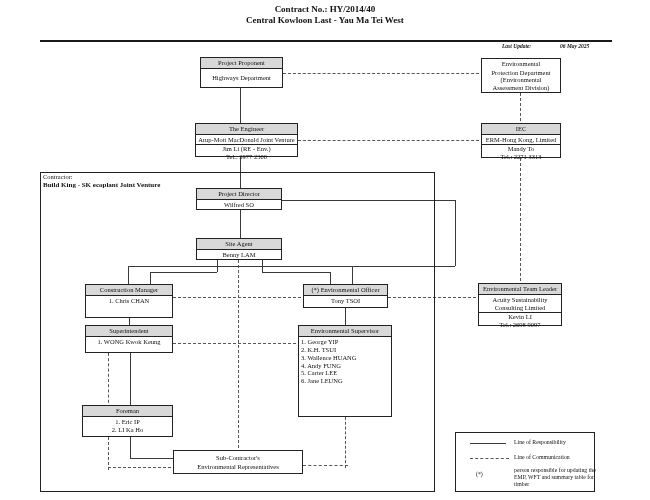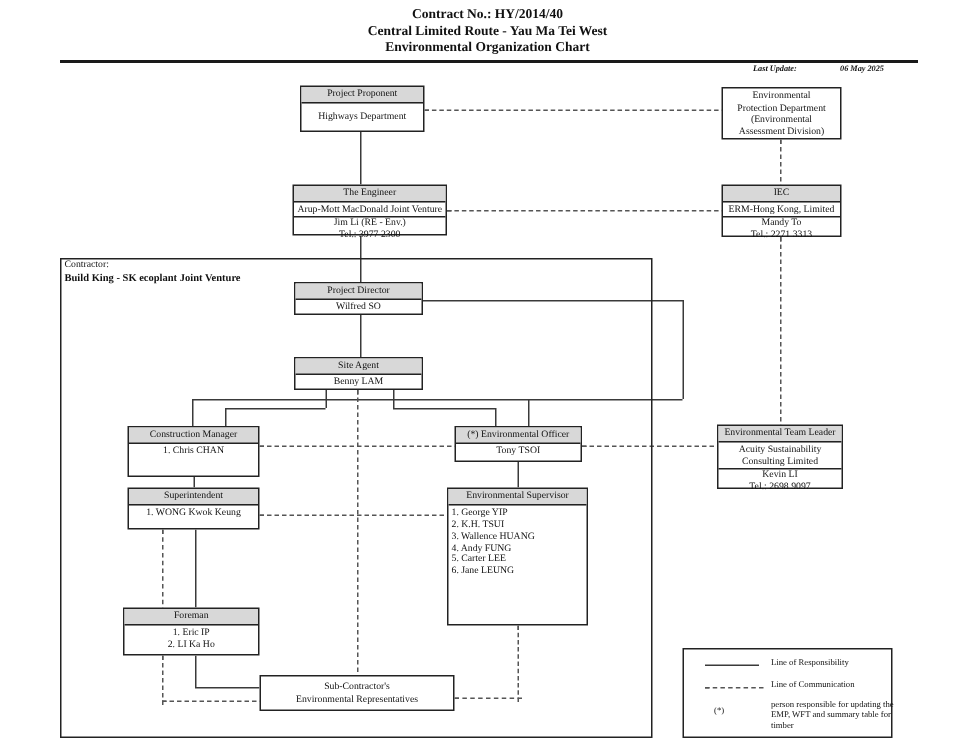--- a/index.html
+++ b/index.html
@@ -28,22 +28,21 @@
   .legend-text{position:absolute;left:58px;white-space:nowrap;}
   .legend-note{position:absolute;left:58px;width:88px;text-align:left;}
   .legend-ast{position:absolute;left:20px;}
 </style>
 </head>
 <body>
 
 <div id="page">
 
   <div class="title" style="top:4px;">Contract No.: HY/2014/40</div>
-  <div class="title" style="top:15px;">Central Limited Route - Yau Ma Tei West</div>
-  <div class="title" style="top:26px;">Environmental Organization Chart</div>
+  <div class="title" style="top:15px;">Central Kowloon Last - Yau Ma Tei West</div>
   <div class="rule" style="left:40px;top:40px;width:572px;height:2px;"></div>
   <div class="lastupdate" style="left:502px;top:43px;">Last Update:</div>
   <div class="lastupdate" style="left:560px;top:43px;">06 May 2025</div>
 
   <div class="vline" style="left:240px;top:88px;height:35px;"></div>
   <div class="vline" style="left:240px;top:157px;height:31px;"></div>
   <div class="vline" style="left:240px;top:210px;height:28px;"></div>
   <div class="vline" style="left:217px;top:260px;height:12px;"></div>
   <div class="hline" style="left:150px;top:272px;width:67px;"></div>
   <div class="vline" style="left:150px;top:272px;height:12px;"></div>

